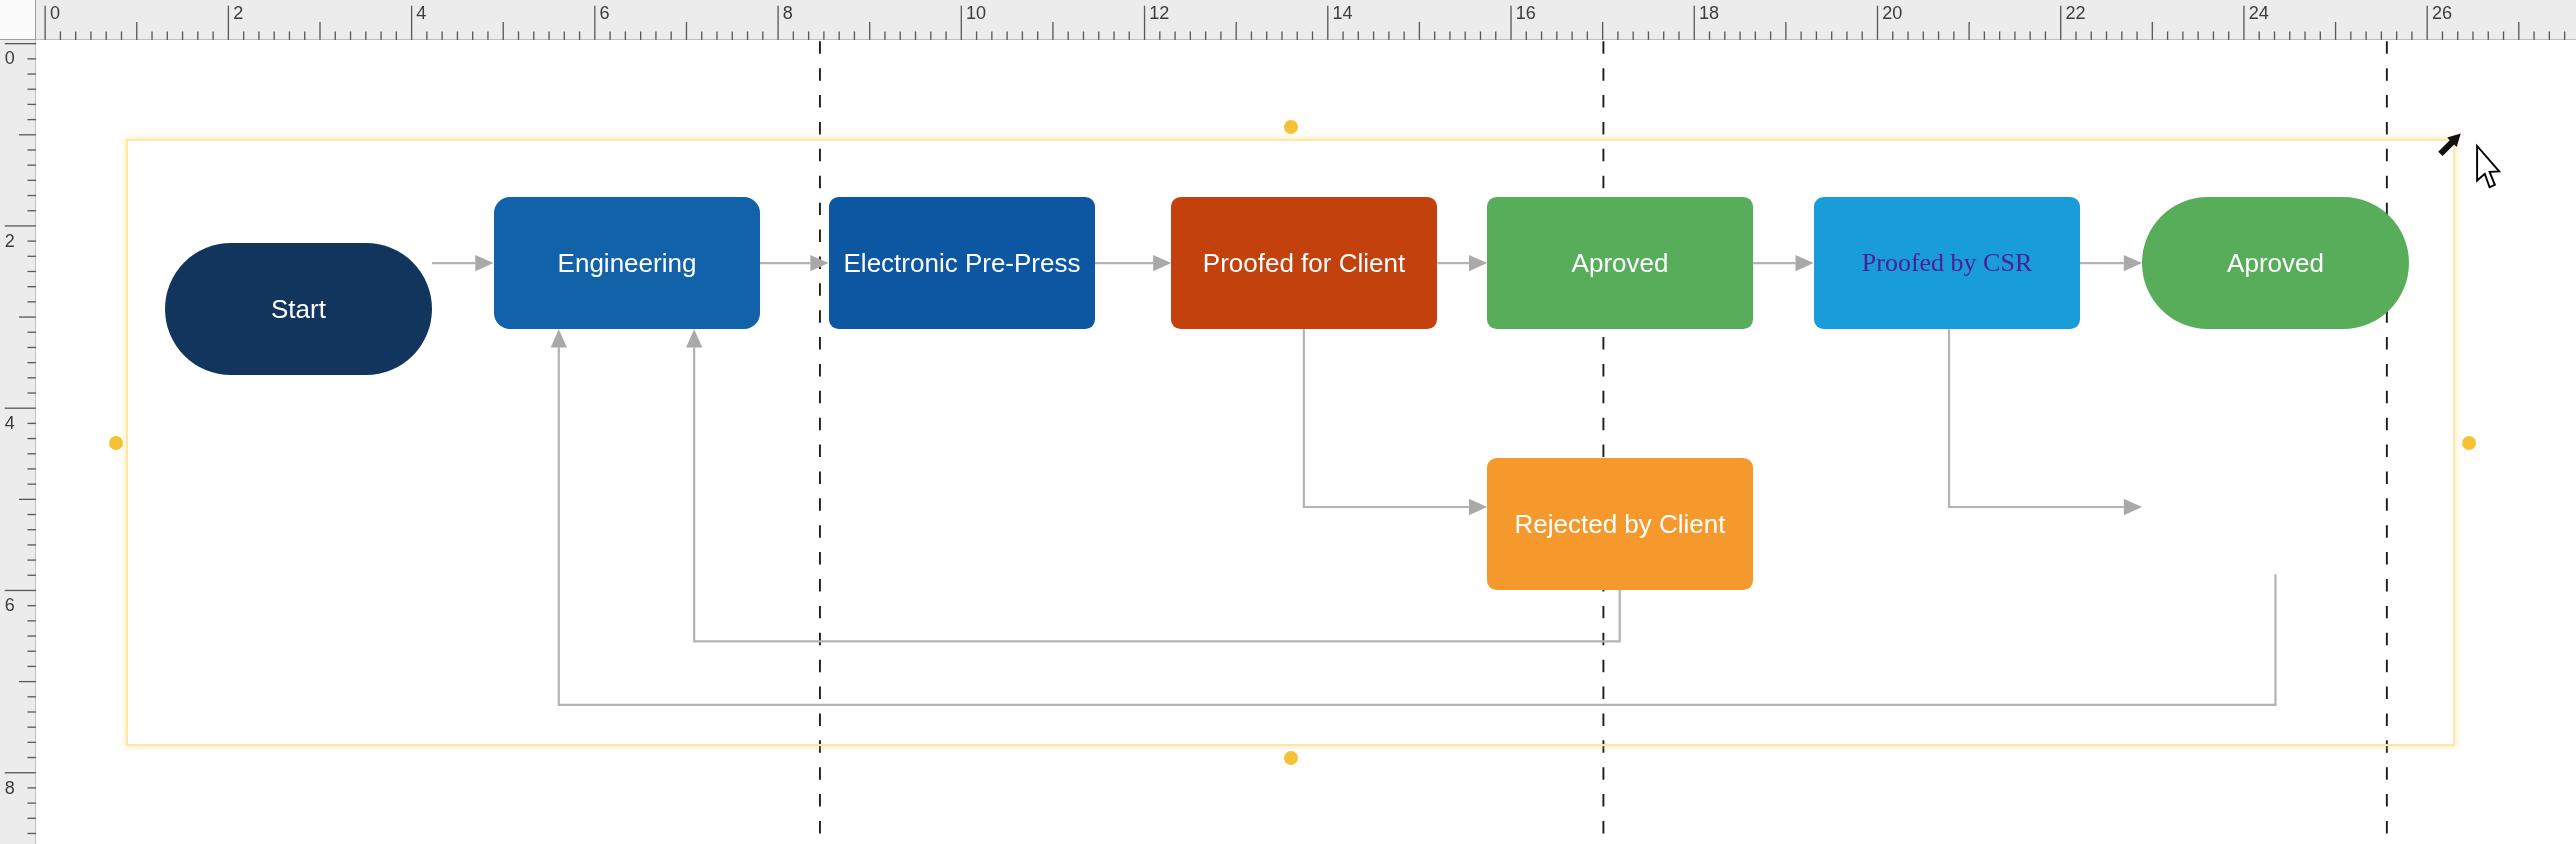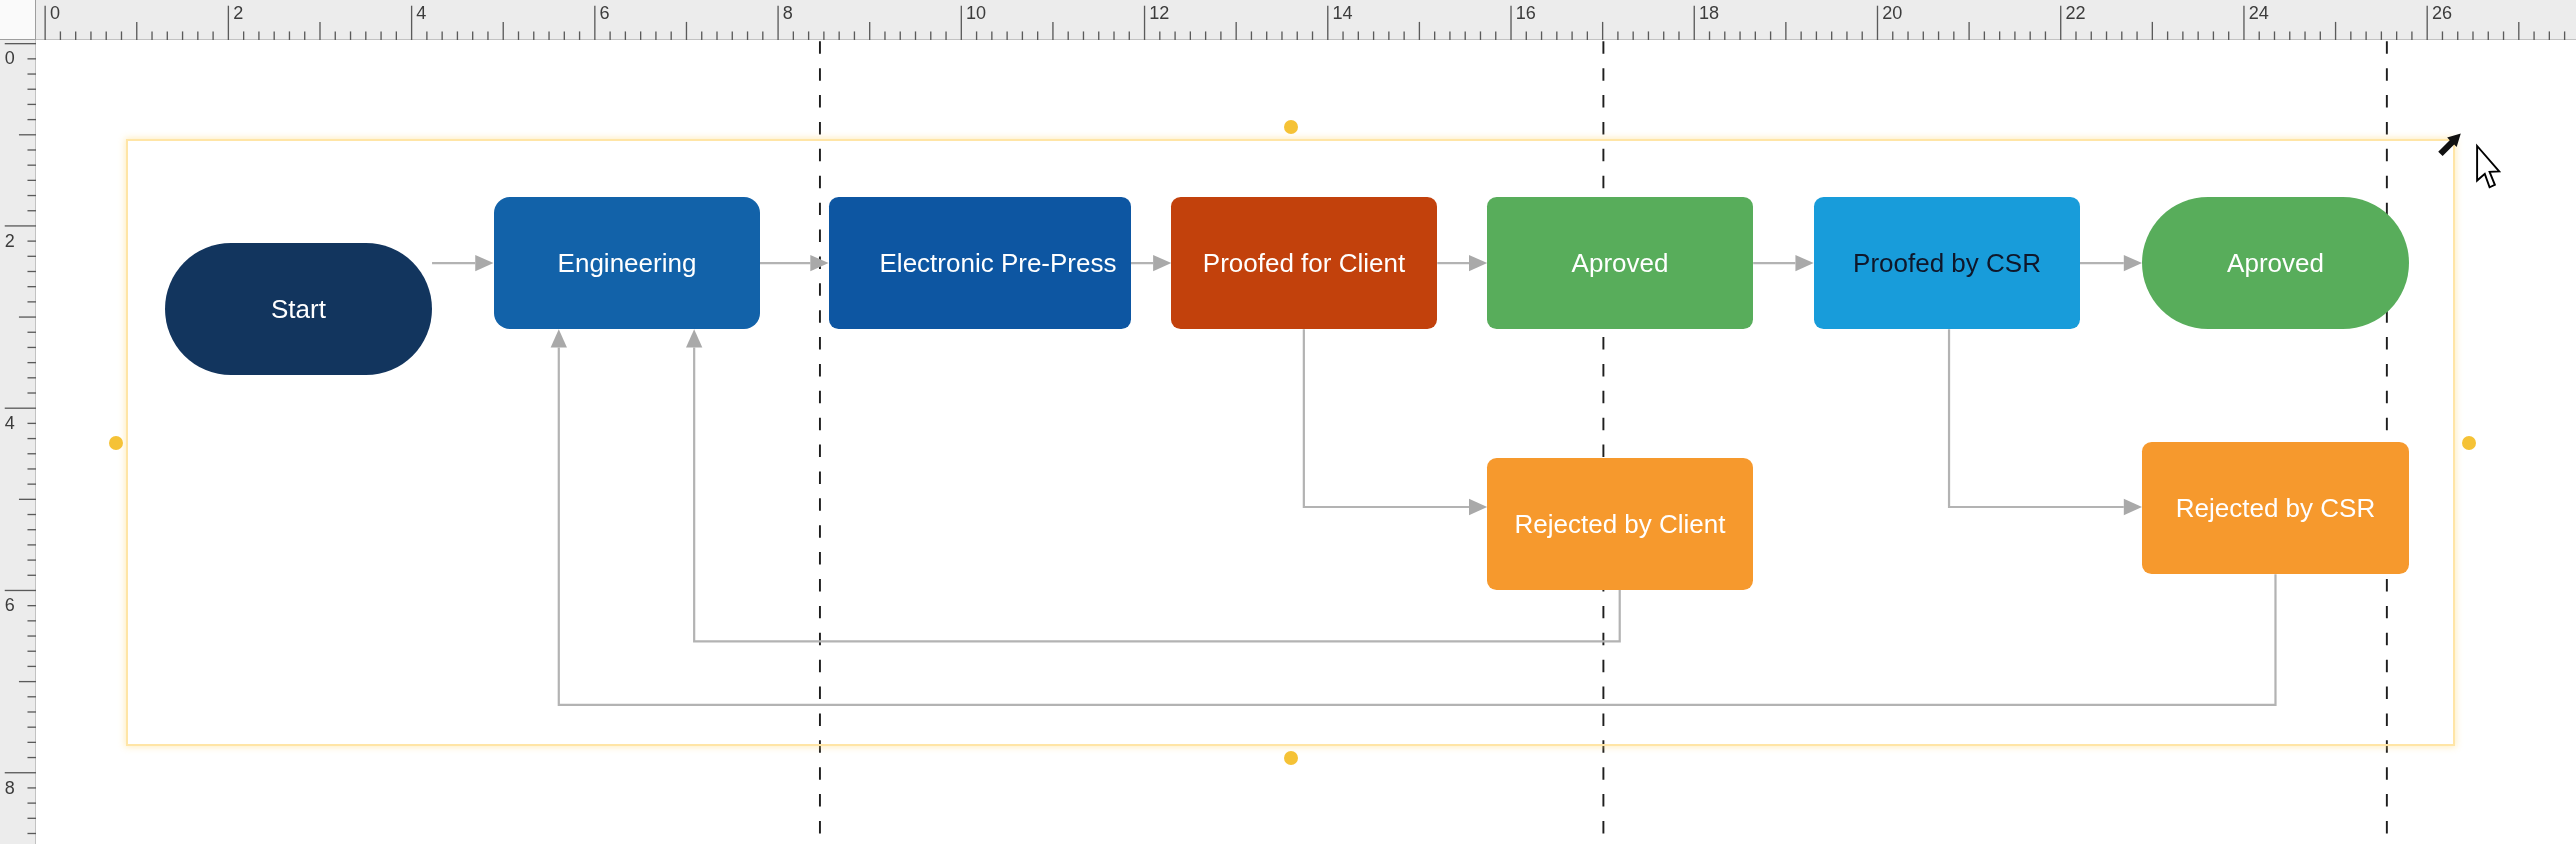--- a/index.html
+++ b/index.html
@@ -71,27 +71,26 @@
       <polyline points="2030,343 2030,528 2212,528" fill="none" stroke="#B3B3B3" stroke-width="2.3"></polyline>
       <polygon points="2231,528 2212,536.5 2212,519.5" fill="#A9A9A9"></polygon>
       <polyline points="1687,598 1687,668 723,668 723,362" fill="none" stroke="#B3B3B3" stroke-width="2.3"></polyline>
       <polygon points="723,343 731.5,362 714.5,362" fill="#A9A9A9"></polygon>
       <polyline points="2370,598 2370,734 582,734 582,362" fill="none" stroke="#B3B3B3" stroke-width="2.3"></polyline>
       <polygon points="582,343 590.5,362 573.5,362" fill="#A9A9A9"></polygon>
     </svg>
 
   <div class="node n0" style="background: rgb(18, 53, 94); color: rgb(255, 255, 255);">Start</div>
   <div class="node n1" style="background: rgb(18, 98, 169); color: rgb(255, 255, 255); border-radius: 16px;">Engineering</div>
-  <div class="node n2" style="background: rgb(13, 86, 162); color: rgb(255, 255, 255); padding-left: 36px;">Electronic Pre-Press</div>
+  <div class="node n2" style="background: rgb(13, 86, 162); color: rgb(255, 255, 255);">Electronic Pre-Press</div>
   <div class="node n3" style="background: #c2410c; color: rgb(255, 255, 255);">Proofed for Client</div>
   <div class="node n4" style="background: rgb(88, 173, 91); color: rgb(255, 255, 255);">Aproved</div>
-  <div class="node n5" style="background: rgb(24, 156, 218); color: #0f172a;">Proofed by CSR</div>
+  <div class="node n5" style="background: rgb(24, 156, 218); color: #4c1d95; font-family: Liberation Serif, serif;">Proofed by CSR</div>
   <div class="node n6" style="background: rgb(88, 173, 91); color: rgb(255, 255, 255);">Aproved</div>
   <div class="node n7" style="background: rgb(246, 153, 45); color: rgb(255, 255, 255);">Rejected by Client</div>
-  <div class="node n8" style="background: rgb(246, 153, 45); color: rgb(255, 255, 255);">Rejected by CSR</div>
 
   <div id="selection-border" style="border-color: rgb(255, 229, 166);"></div>
   <div class="handle handle-top" style="background: rgb(245, 194, 54);"></div>
   <div class="handle handle-bottom" style="background: rgb(245, 194, 54);"></div>
   <div class="handle handle-left" style="background: rgb(245, 194, 54);"></div>
   <div class="handle handle-right" style="background: rgb(245, 194, 54);"></div>
 
   <div id="ruler-top">
     <svg class="ruler-svg" width="2576" height="40" viewBox="0 0 2683 42">
         <line x1="36.5" y1="6" x2="36.5" y2="42" stroke="#5A5A5A" stroke-width="1.4"></line>

